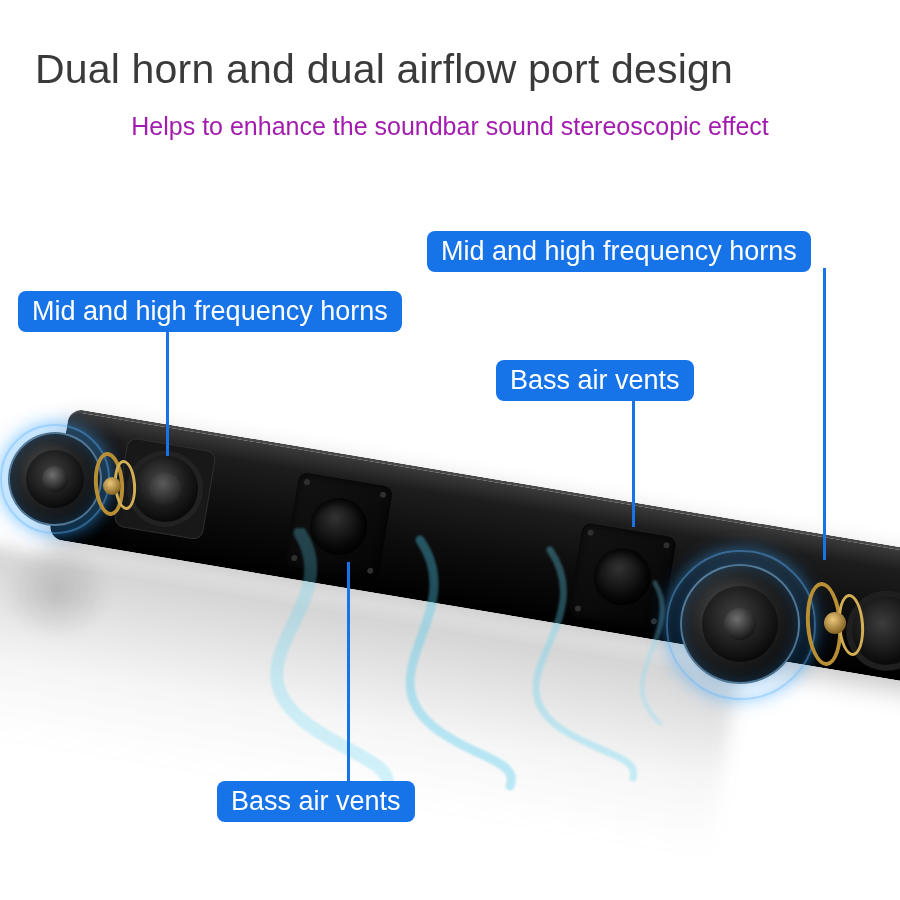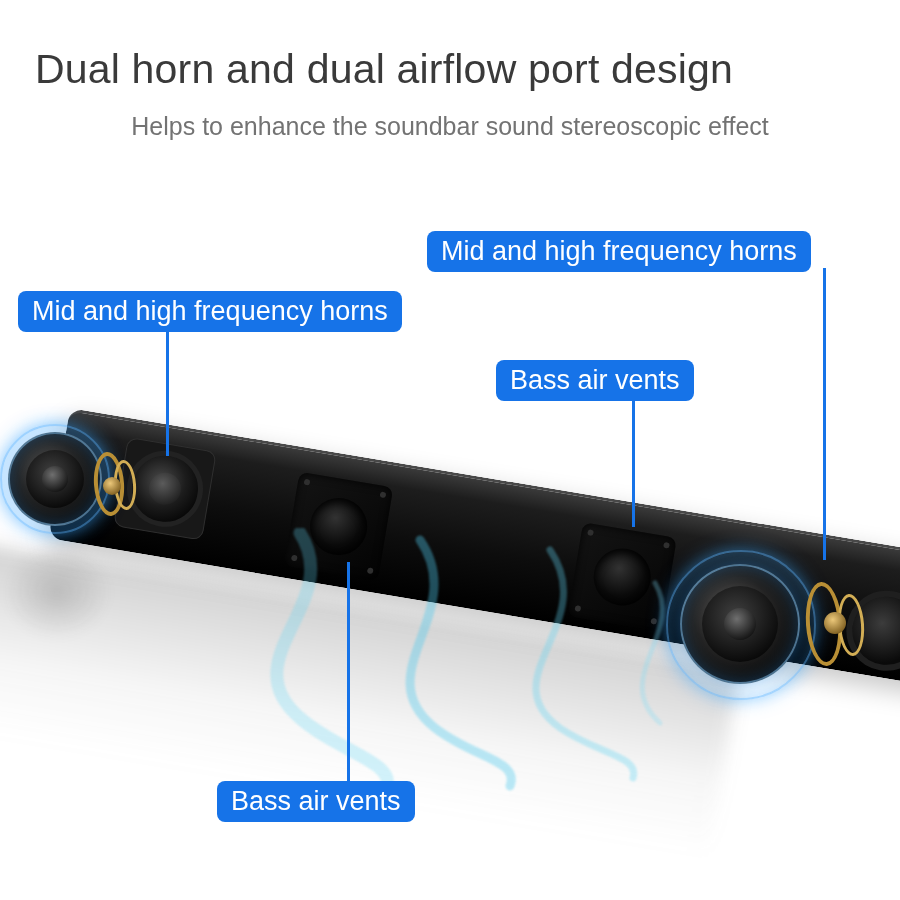--- a/index.html
+++ b/index.html
@@ -8,21 +8,21 @@
     background:#ffffff;
     font-family:"Liberation Sans", sans-serif;
   }
   .title{
     position:absolute;top:46px;left:0;width:768px;margin:0;
     text-align:center;font-size:41px;font-weight:500;letter-spacing:.2px;
     color:var(--title,#3a3a3a);
   }
   .subtitle{
     position:absolute;top:112px;left:0;width:900px;margin:0;
-    text-align:center;font-size:25px;font-weight:400;color:#737373;
+    text-align:center;font-size:25px;font-weight:400;color:#a21caf;
   }
   .callout{
     position:absolute;z-index:8;white-space:nowrap;
     background:var(--callout-bg,#1673e8);color:var(--callout-text,#fff);
     font-size:27px;line-height:33px;padding:4px 14px;border-radius:8px;
   }
   .callout.horns-right{left:427px;top:231px}
   .callout.horns-left{left:18px;top:291px}
   .callout.vents-top{left:496px;top:360px}
   .callout.vents-bottom{left:217px;top:781px}

